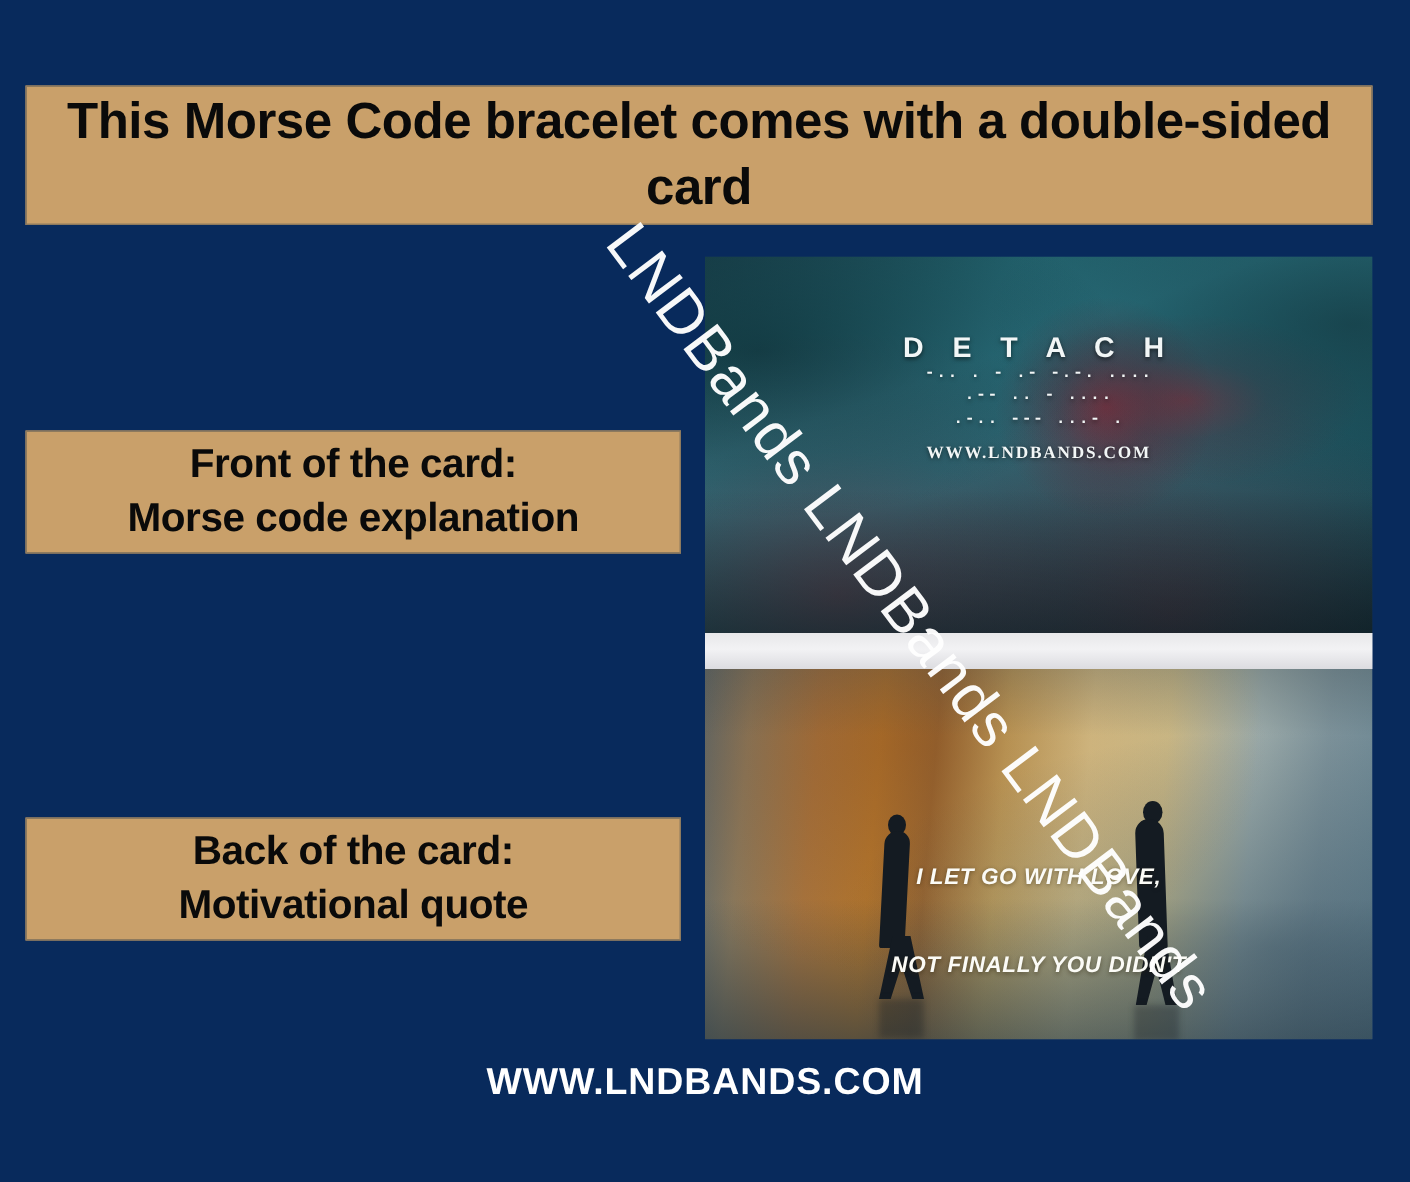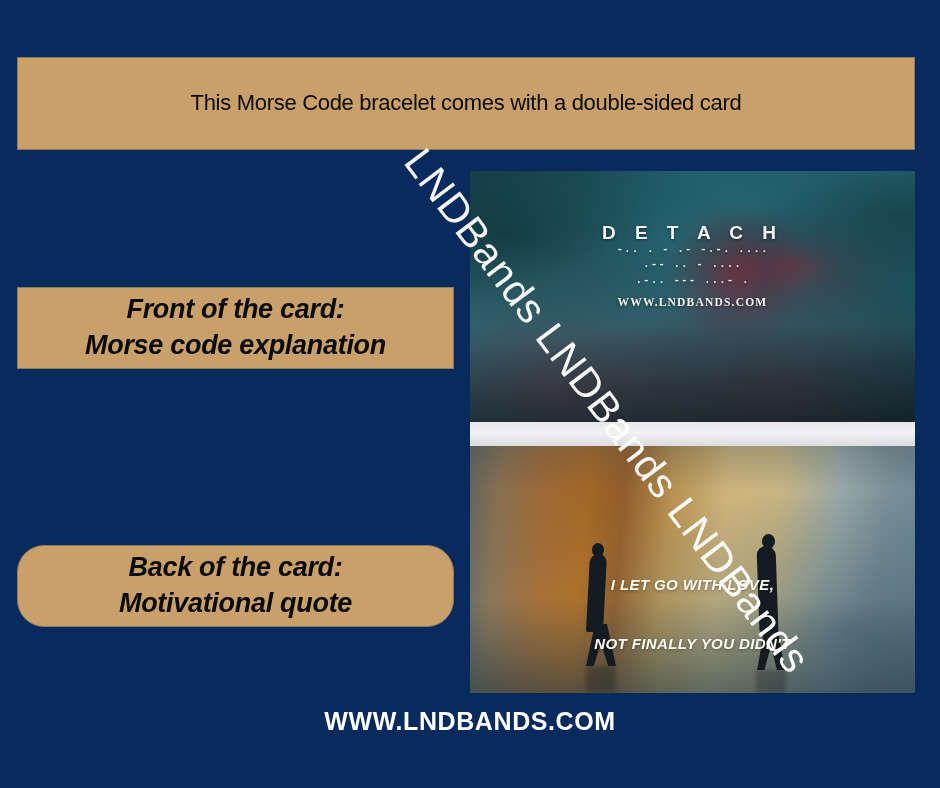--- a/index.html
+++ b/index.html
@@ -16,40 +16,39 @@
   .headline-banner{
     position:absolute;left:17px;top:57px;width:898px;height:93px;
     background:#c9a06a;
     border:1px solid #8d7a5e;
     box-sizing:border-box;
     display:flex;align-items:center;justify-content:center;
     text-align:center;
   }
   .headline-text{
     color:#0a0a0a;
-    font-weight:normal;
-    font-size:22px;
+    font-weight:bold;
+    font-size:34px;
     line-height:1.28;
     letter-spacing:-0.3px;
     padding:0 24px;
     font-stretch:condensed;
   }
 
   
   .caption-box{
     position:absolute;left:17px;width:437px;height:82px;
     background:#c9a06a;
     border:1px solid #8d7a5e;
     box-sizing:border-box;
     display:flex;align-items:center;justify-content:center;
     text-align:center;
-    font-style:italic;
   }
   .caption-box.front{top:287px;}
-  .caption-box.back{top:545px;border-radius:27px;}
+  .caption-box.back{top:545px;}
   .caption-text{
     color:#0a0a0a;font-weight:bold;font-size:27px;line-height:1.32;
     letter-spacing:-0.3px;padding:0 8px;white-space:pre-line;
   }
 
   
   .cards-wrap{
     position:absolute;left:470px;top:171px;width:445px;height:522px;
     overflow:hidden;
     padding-left:46px;

